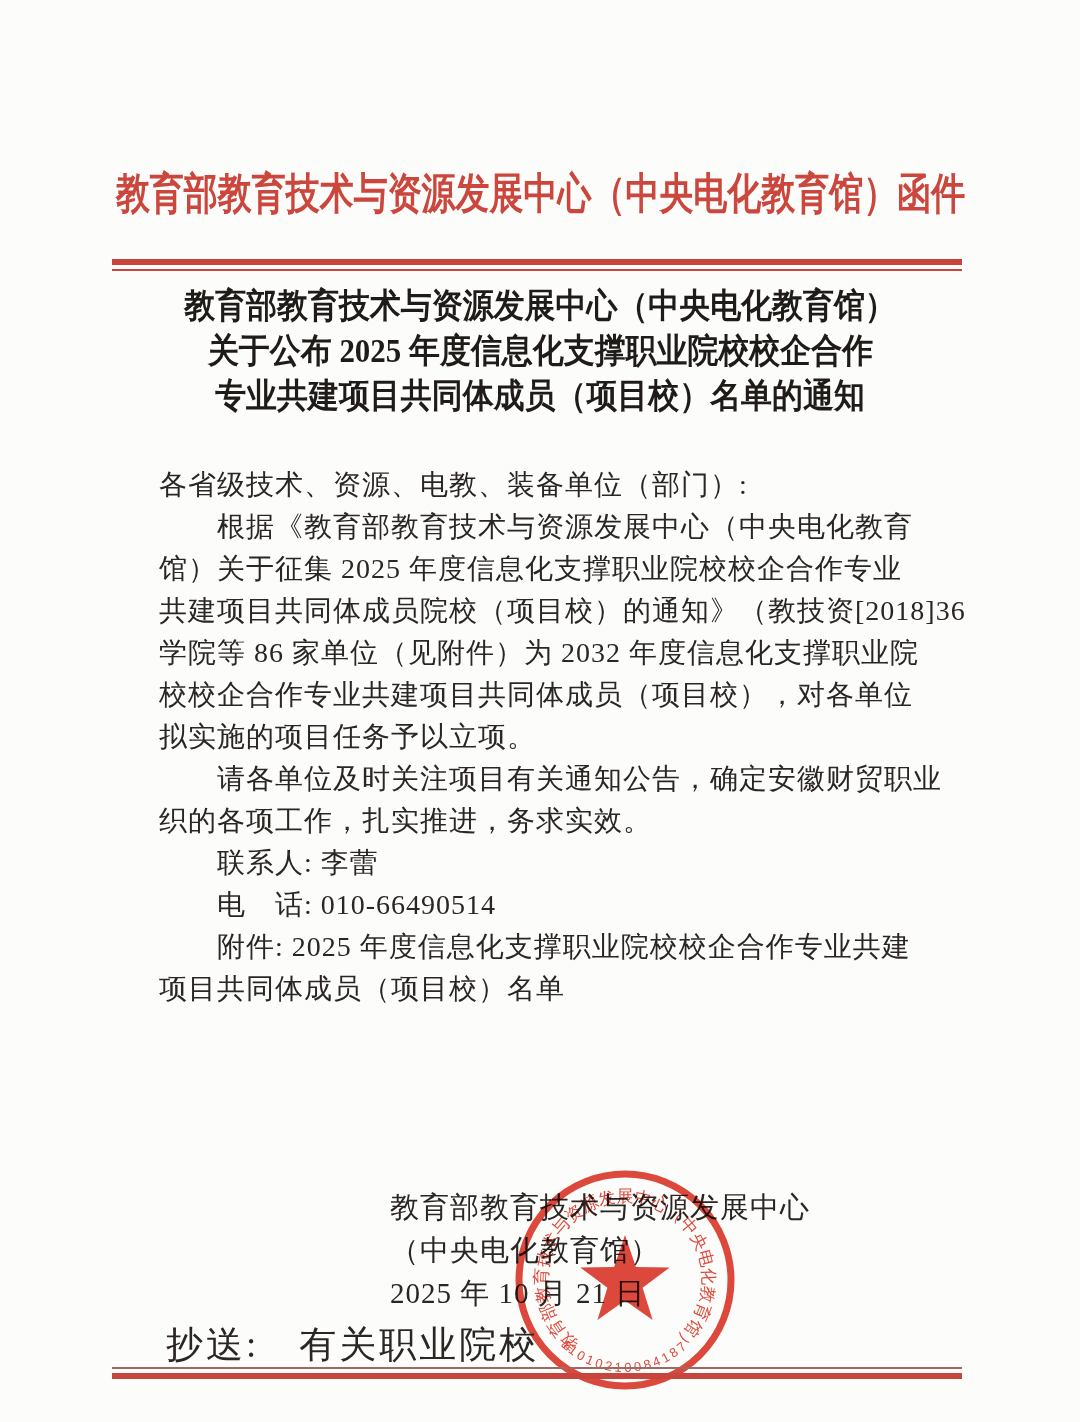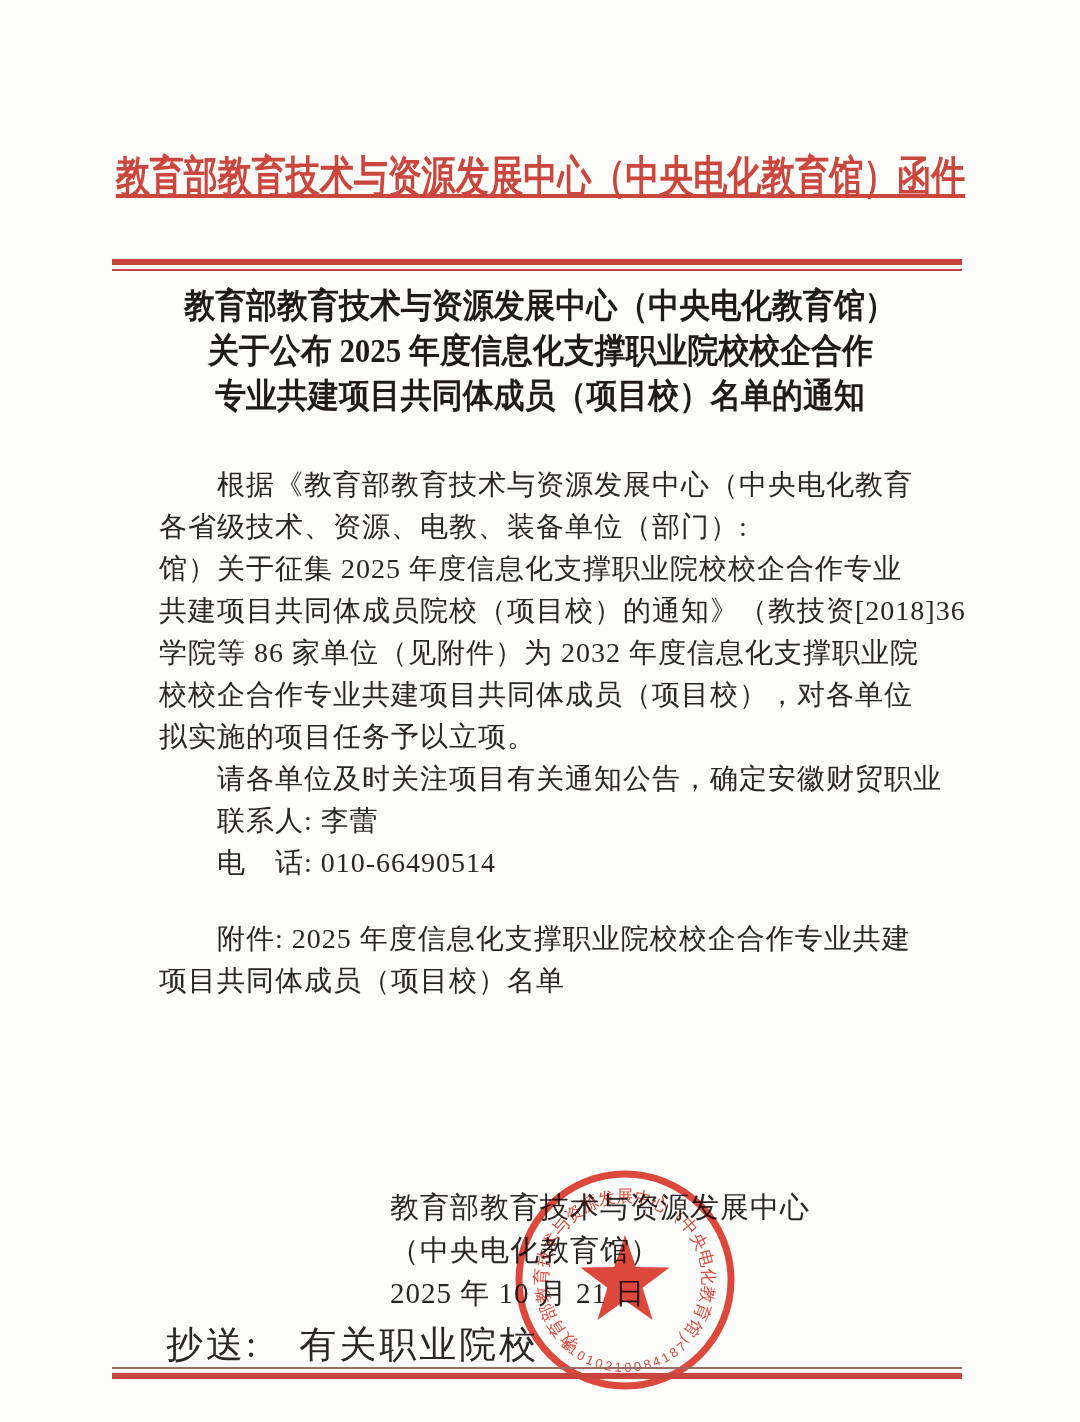--- a/index.html
+++ b/index.html
@@ -4,24 +4,24 @@
 <style>
   html,body{margin:0;padding:0;background:#e8e8e6;}
   .page{
     position:relative;width:1080px;height:1422px;margin:0 auto;
     background:#fcfcfa;overflow:hidden;
     font-family:"Liberation Serif","DejaVu Serif",serif;
     color:#2a2624;
   }
   
   .letterhead{
-    position:absolute;top:149px;left:0;width:100%;
+    position:absolute;top:166px;left:0;width:100%;
     display:flex;justify-content:center;
     font-size:43px;font-weight:bold;color:#cb463c;
-    white-space:nowrap;line-height:56px;text-decoration:underline;
+    white-space:nowrap;line-height:56px;
   }
   .letterhead .squeeze{display:inline-block;transform:scaleX(.79);transform-origin:center;}
   
   .rule{position:absolute;left:112px;width:850px;}
   .rule-thick{top:259px;height:6px;background:#c8453d;}
   .rule-thin{top:269px;height:2px;background:#c8453d;}
   .rule-bottom-thin{top:1367px;height:2px;background:#9b6a63;}
   .rule-bottom-thick{top:1373px;height:6px;background:#c8453d;}
   
   .doc-title{
@@ -30,21 +30,21 @@
     color:#1e1b19;
   }
   .doc-title .t-line span{display:inline-block;transform:scaleX(.91);transform-origin:center;white-space:nowrap;}
   
   .body-block{
     position:absolute;top:464px;left:159px;width:804px;
     font-size:28px;line-height:42px;letter-spacing:1px;color:#2a2624;
   }
   .b-line{white-space:nowrap;height:42px;}
   .b-line.indent{padding-left:58px;}
-  .b-line.gap{margin-top:34px;}
+  .b-line.gap{}
   
   .signature{
     position:absolute;top:1186px;left:390px;width:440px;
     text-align:left;font-size:29px;line-height:43px;color:#2a2624;
     letter-spacing:1px;
   }
   
   .seal{
     position:absolute;left:510px;top:1165px;width:230px;height:230px;
     mix-blend-mode:multiply;opacity:.92;
@@ -67,37 +67,38 @@
   <div class="rule rule-thin"></div>
 
   <div class="doc-title">
     <div class="t-line"><span>教育部教育技术与资源发展中心（中央电化教育馆）</span></div>
     <div class="t-line"><span>关于公布 2025 年度信息化支撑职业院校校企合作</span></div>
     <div class="t-line"><span>专业共建项目共同体成员（项目校）名单的通知</span></div>
   </div>
 
   <div class="body-block">
 
+      <div class="b-line"><span>各省级技术、资源、电教、装备单位（部门）:</span></div>
+
       <div class="b-line indent"><span>根据《教育部教育技术与资源发展中心（中央电化教育</span></div>
-
-      <div class="b-line"><span>各省级技术、资源、电教、装备单位（部门）:</span></div>
 
       <div class="b-line"><span>馆）关于征集 2025 年度信息化支撑职业院校校企合作专业</span></div>
 
       <div class="b-line"><span>共建项目共同体成员院校（项目校）的通知》（教技资[2018]36</span></div>
 
 
       <div class="b-line"><span>学院等 86 家单位（见附件）为 2032 年度信息化支撑职业院</span></div>
 
       <div class="b-line"><span>校校企合作专业共建项目共同体成员（项目校），对各单位</span></div>
 
       <div class="b-line"><span>拟实施的项目任务予以立项。</span></div>
 
       <div class="b-line indent"><span>请各单位及时关注项目有关通知公告，确定安徽财贸职业</span></div>
 
+      <div class="b-line"><span>织的各项工作，扎实推进，务求实效。</span></div>
 
       <div class="b-line indent"><span>联系人: 李蕾</span></div>
 
       <div class="b-line indent"><span>电　话: 010-66490514</span></div>
 
 
       <div class="b-line indent gap"><span>附件: 2025 年度信息化支撑职业院校校企合作专业共建</span></div>
 
       <div class="b-line"><span>项目共同体成员（项目校）名单</span></div>
     </div>

